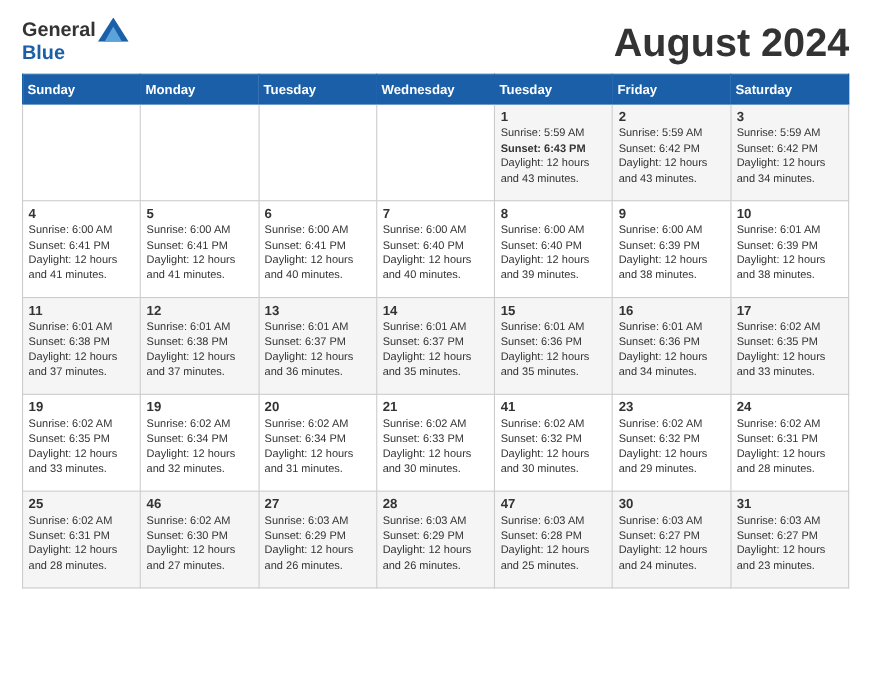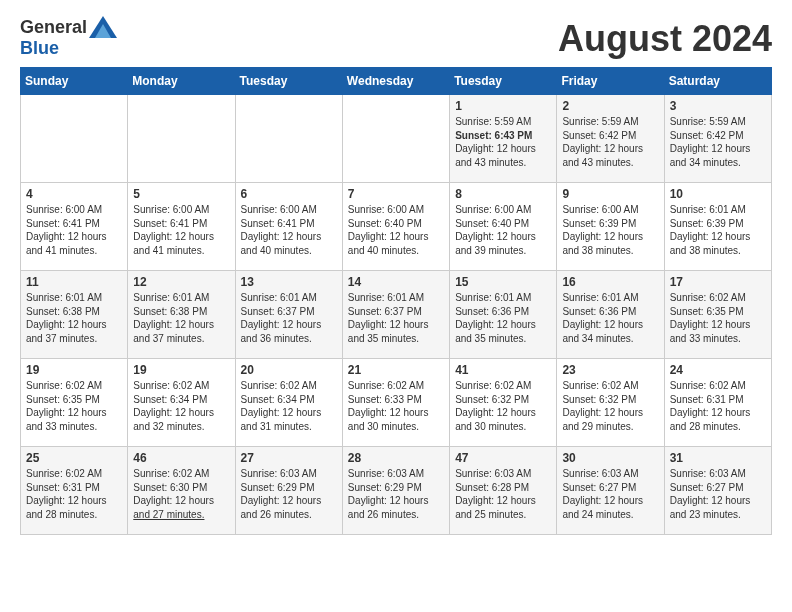--- a/index.html
+++ b/index.html
@@ -318,21 +318,21 @@
             <span style="display: block; font-size: 10px; line-height: 1.35;">Sunrise: 6:02 AM</span>
             <span style="display: block; font-size: 10px; line-height: 1.35;">Sunset: 6:31 PM</span>
             <span style="display: block; font-size: 10px; line-height: 1.35;">Daylight: 12 hours</span>
             <span style="display: block; font-size: 10px; line-height: 1.35;">and 28 minutes.</span>
           </td>
           <td>
             <span class="day-num">46</span>
             <span style="display: block; font-size: 10px; line-height: 1.35;">Sunrise: 6:02 AM</span>
             <span style="display: block; font-size: 10px; line-height: 1.35;">Sunset: 6:30 PM</span>
             <span style="display: block; font-size: 10px; line-height: 1.35;">Daylight: 12 hours</span>
-            <span style="display: block; font-size: 10px; line-height: 1.35; text-decoration: underline;">and 27 minutes.</span>
+            <span style="display: block; font-size: 10px; line-height: 1.35;">and 27 minutes.</span>
           </td>
           <td>
             <span class="day-num">27</span>
             <span style="display: block; font-size: 10px; line-height: 1.35;">Sunrise: 6:03 AM</span>
             <span style="display: block; font-size: 10px; line-height: 1.35;">Sunset: 6:29 PM</span>
             <span style="display: block; font-size: 10px; line-height: 1.35;">Daylight: 12 hours</span>
             <span style="display: block; font-size: 10px; line-height: 1.35;">and 26 minutes.</span>
           </td>
           <td>
             <span class="day-num">28</span>

